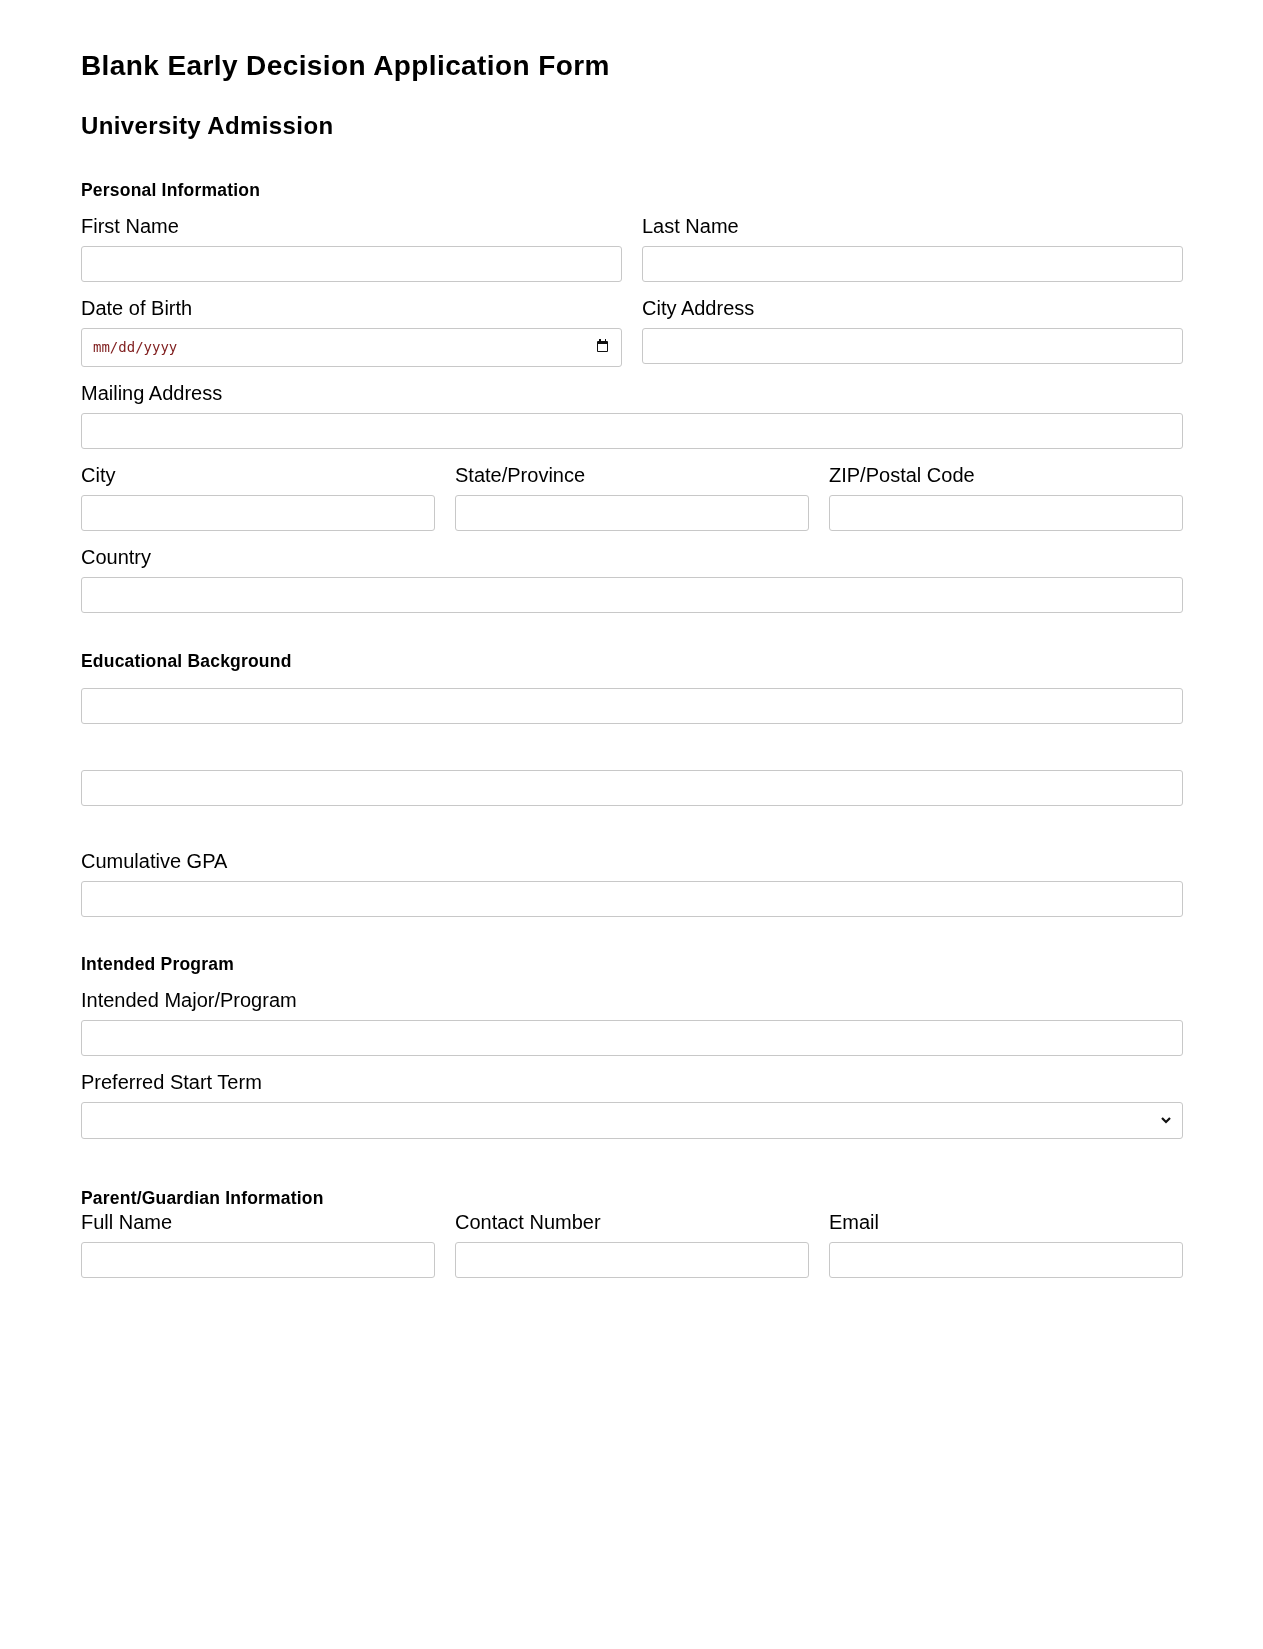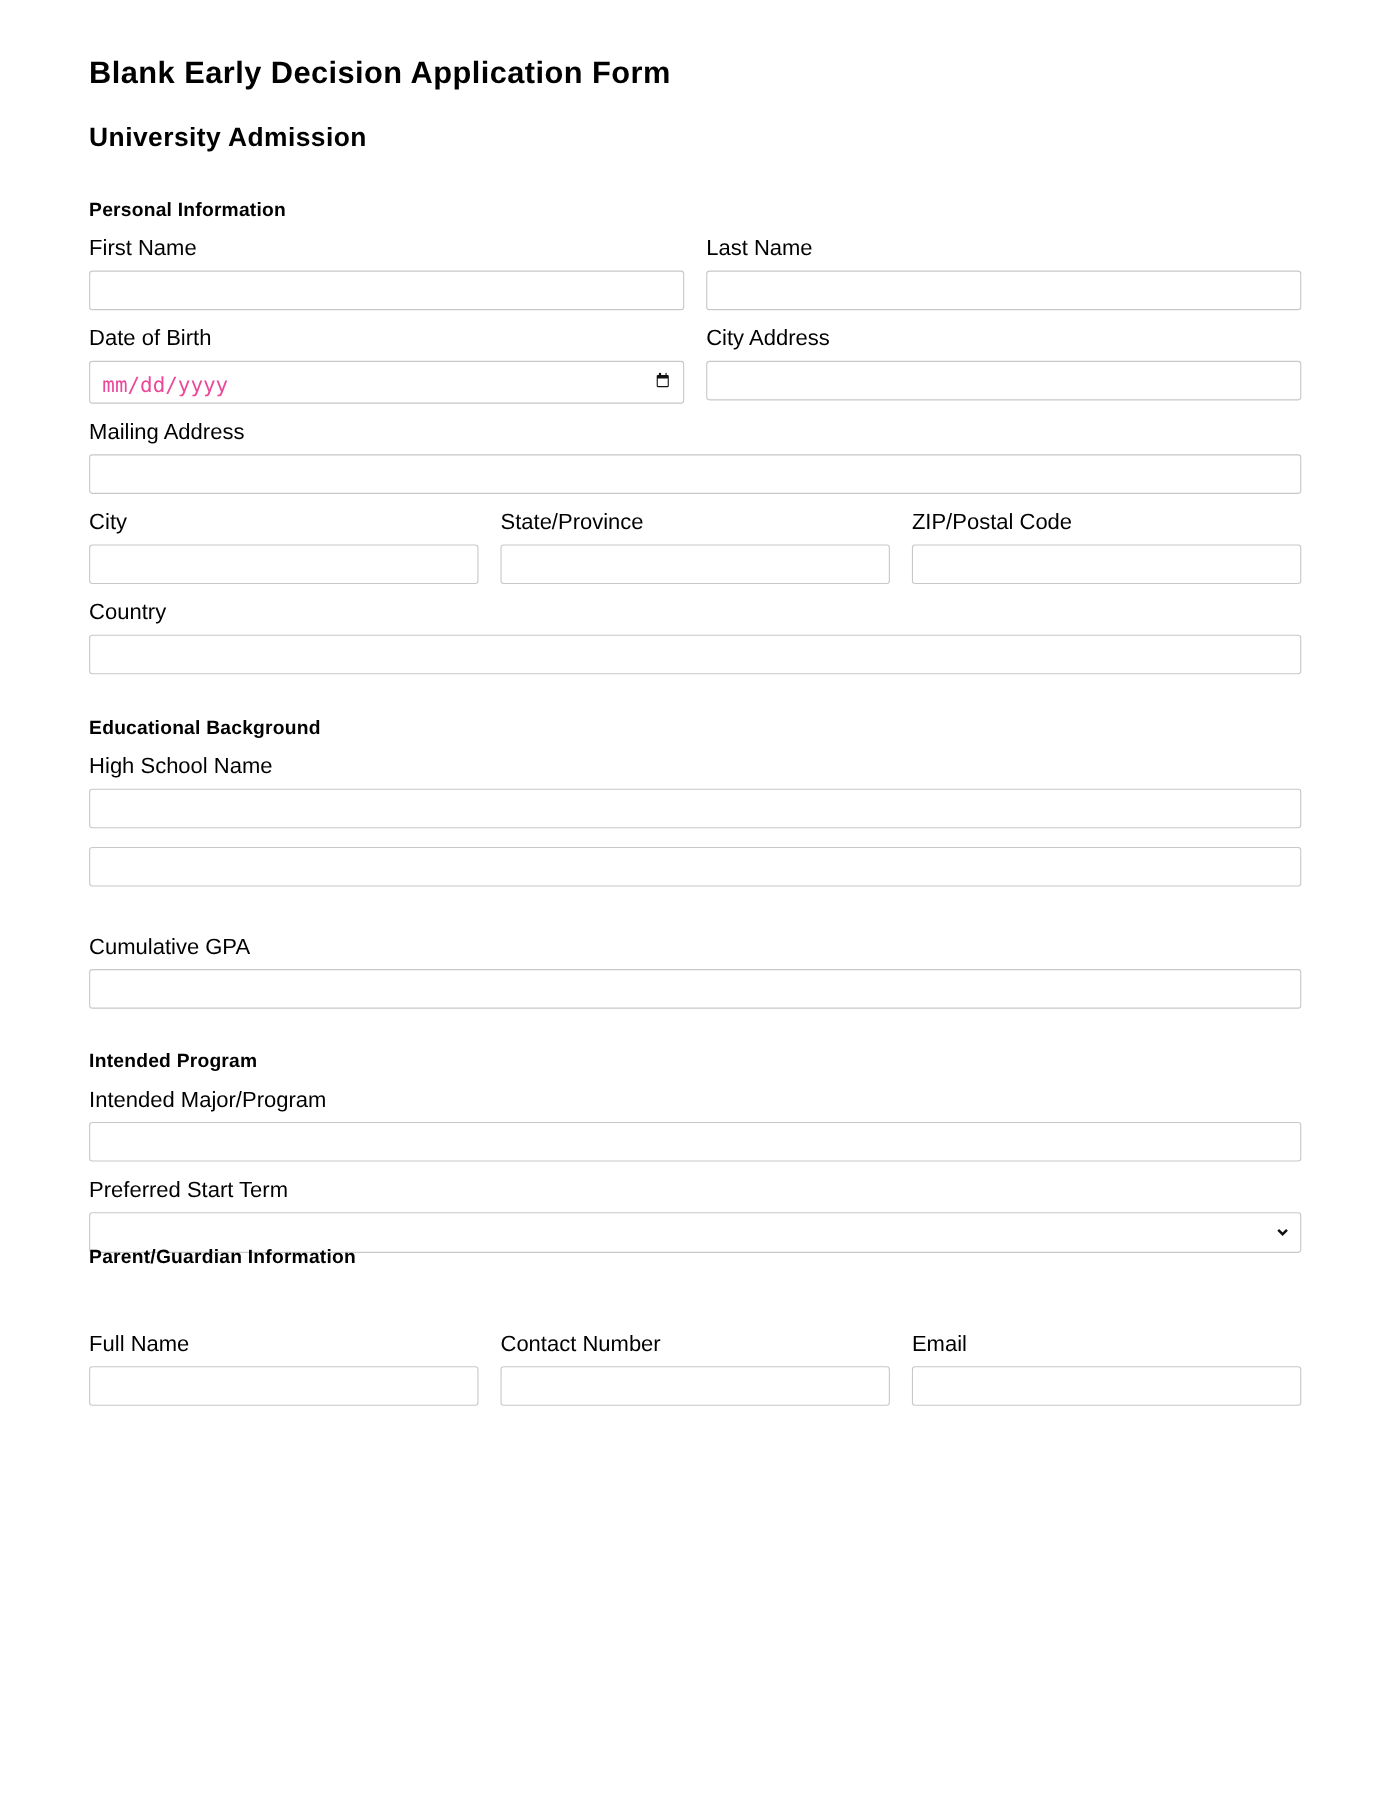--- a/index.html
+++ b/index.html
@@ -27,21 +27,21 @@
     }
     .inp {
       box-sizing: border-box; width: 100%; height: 36px;
       border: 1px solid #c8c8c8; border-radius: 3px; background: #fff;
       position: relative;
     }
     .inp.date { height: 39px; }
     .inp.select { height: 37px; }
     .date-text {
       position: absolute; left: 11px; top: 10px;
-      font-family: "DejaVu Sans Mono", monospace; font-size: 19px; color: #ec4899;
+      font-family: "DejaVu Sans Mono", monospace; font-size: 14px; color: #7f1d1d;
     }
     .cal-icon {
       position: absolute; right: 13px; top: 12px; width: 11px; height: 11px;
       border: 1.5px solid #111; border-top-width: 3px; border-radius: 1px; box-sizing: border-box;
     }
     .cal-icon::before, .cal-icon::after {
       content: ""; position: absolute; top: -5px; width: 1.5px; height: 3px; background: #111;
     }
     .cal-icon::before { left: 1px; }
     .cal-icon::after { right: 1px; }
@@ -104,21 +104,20 @@
   </div>
 
   <div class="field c-full" style="top:548px">
     <label>Country</label>
     <div class="inp"></div>
   </div>
 
   <h3 class="sec-title" style="top:651px">Educational Background</h3>
 
   <div class="field c-full" style="top:688px">
-    <label>High School Name</label>
     <div class="inp"></div>
   </div>
   <div class="field c-full" style="top:770px">
     <div class="inp"></div>
   </div>
   <div class="field c-full" style="top:852px">
     <label>Cumulative GPA</label>
     <div class="inp"></div>
   </div>
 
@@ -130,21 +129,21 @@
   </div>
   <div class="field c-full" style="top:1073px">
     <label>Preferred Start Term</label>
     <div class="inp select">
       <svg class="chev-icon" viewBox="0 0 12 12">
         <path d="M2 4 L6 8 L10 4" fill="none" stroke="#111" stroke-width="2.2"></path>
       </svg>
     </div>
   </div>
 
-  <h3 class="sec-title" style="top:1132px">Parent/Guardian Information</h3>
+  <h3 class="sec-title" style="top:1188px">Parent/Guardian Information</h3>
 
   <div class="field c-third1" style="top:1213px">
     <label>Full Name</label>
     <div class="inp"></div>
   </div>
   <div class="field c-third2" style="top:1213px">
     <label>Contact Number</label>
     <div class="inp"></div>
   </div>
   <div class="field c-third3" style="top:1213px">

